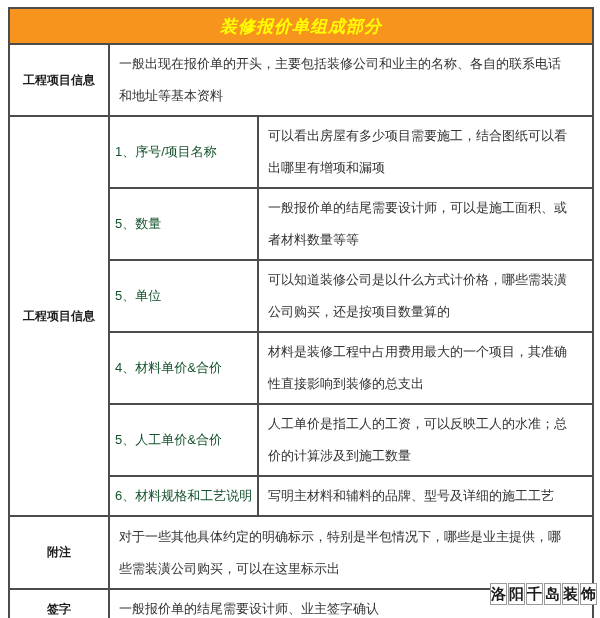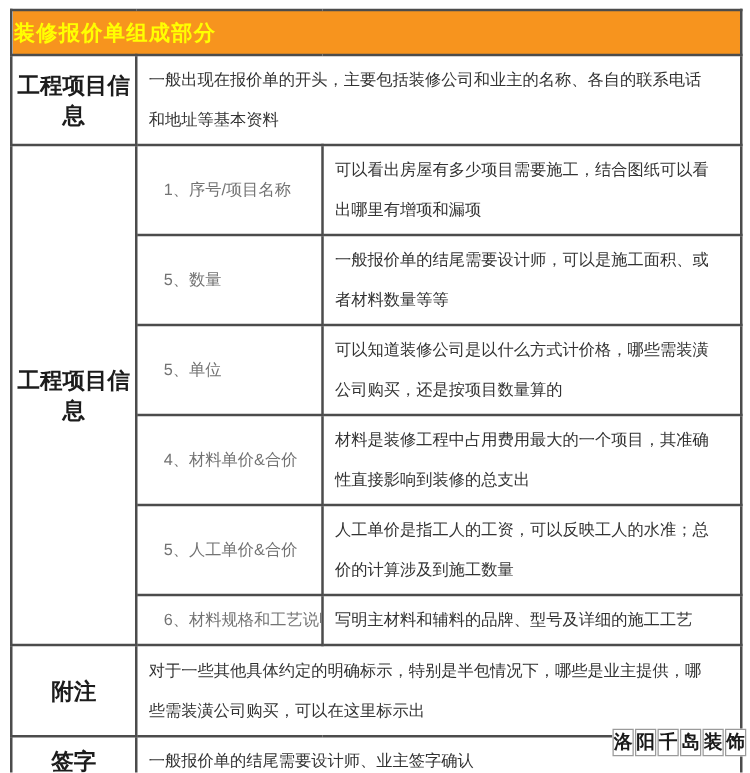--- a/index.html
+++ b/index.html
@@ -15,34 +15,36 @@
   table.quote-table td{
     border:2px solid #4c4c4c;
     vertical-align:middle;
     overflow:hidden;
   }
   td.header-cell{
     background:#F7941E;
     color:#FFFF00;
     font-weight:bold;
     font-size:17px;
+    text-align:center;
     height:32px;
     letter-spacing:1px;
+    font-style:italic;
   }
   td.label-cell{
     font-weight:bold;
-    font-size:18px;
+    font-size:12px;
     color:#1c1c1c;
     text-align:center;
     padding:0 2px;
   }
   td.sub-label-cell{
     font-size:13px;
-    color:#737373;
-    padding-left:21px;
+    color:#14532d;
+    padding-left:5px;
     white-space:nowrap;
   }
   td.desc-cell{
     font-size:13px;
     color:#333;
     line-height:32px;
     padding:3px 25px 3px 9px;
     text-align:left;
   }
   .watermark{

